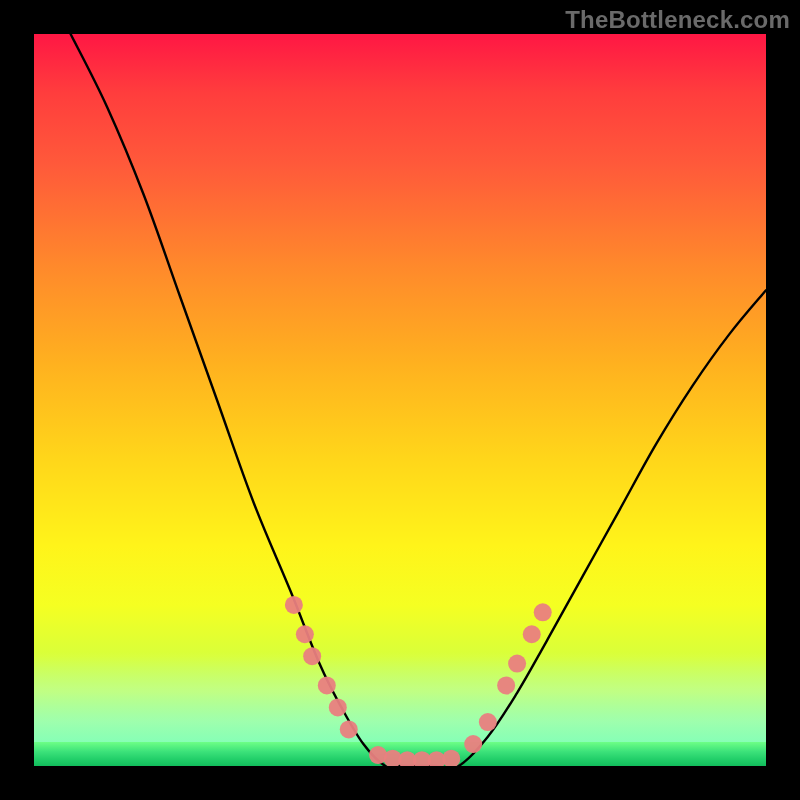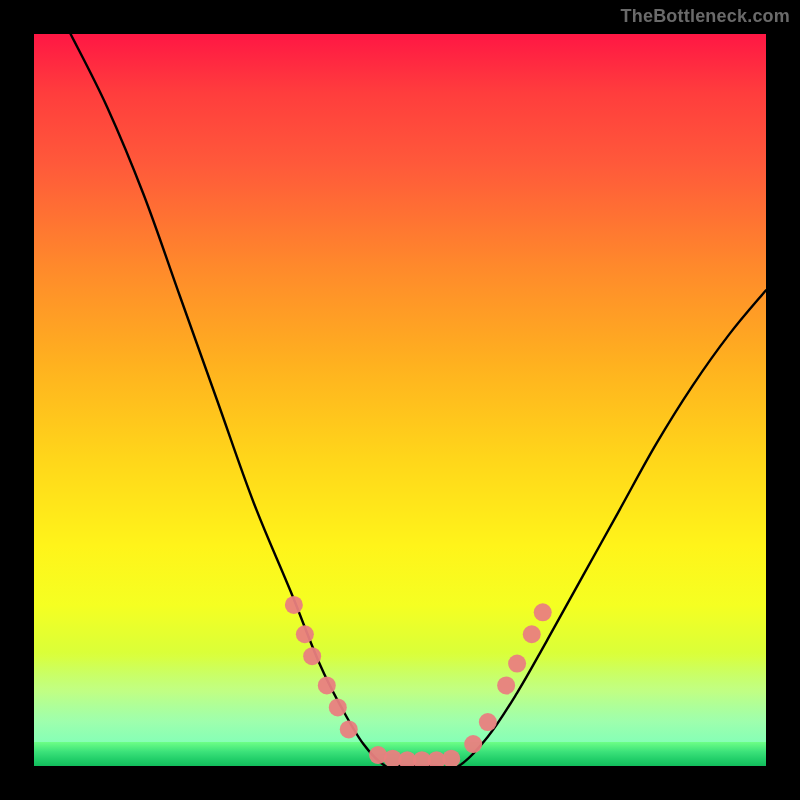--- a/index.html
+++ b/index.html
@@ -67,21 +67,21 @@
     left: 0;
     top: 0;
     width: 732px;
     height: 732px;
   }
   .watermark {
     position: absolute;
     top: 6px;
     right: 10px;
     color: #6a6a6a;
-    font-size: 18px;
+    font-size: 24px;
     font-weight: 600;
     letter-spacing: 0.2px;
     user-select: none;
   }
 </style>
 </head>
 <body>
 
 <div class="frame">
   <div class="watermark">TheBottleneck.com</div>

